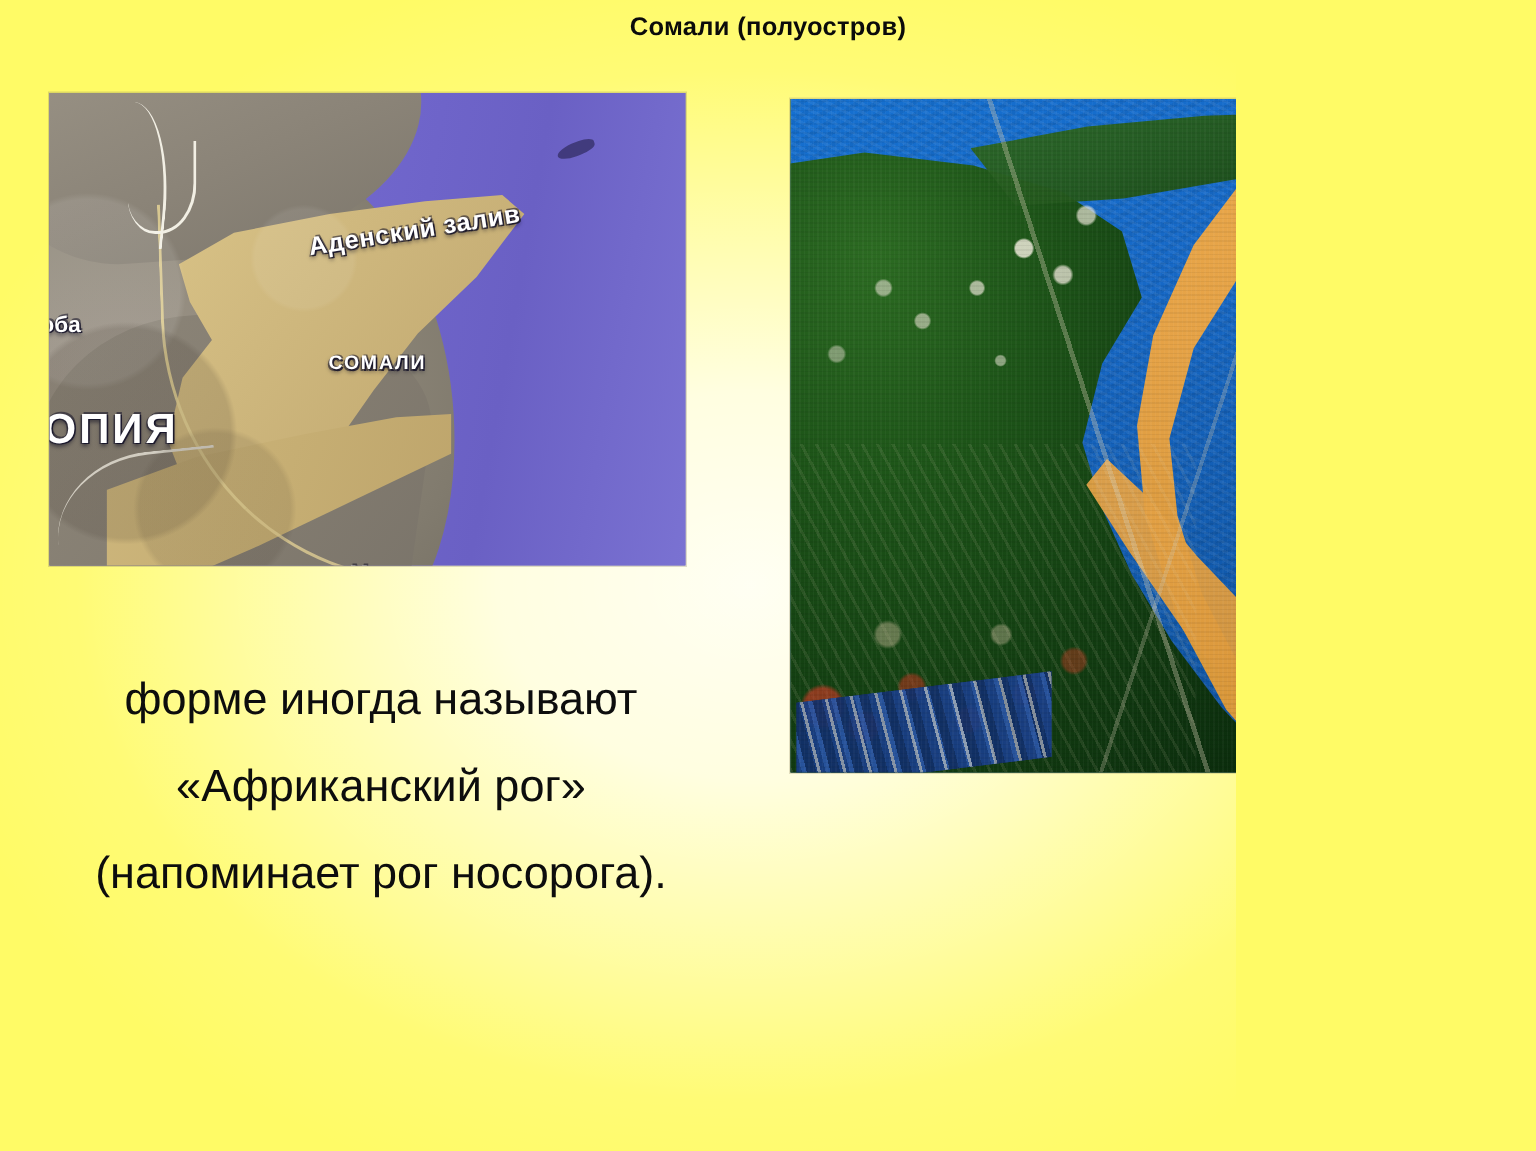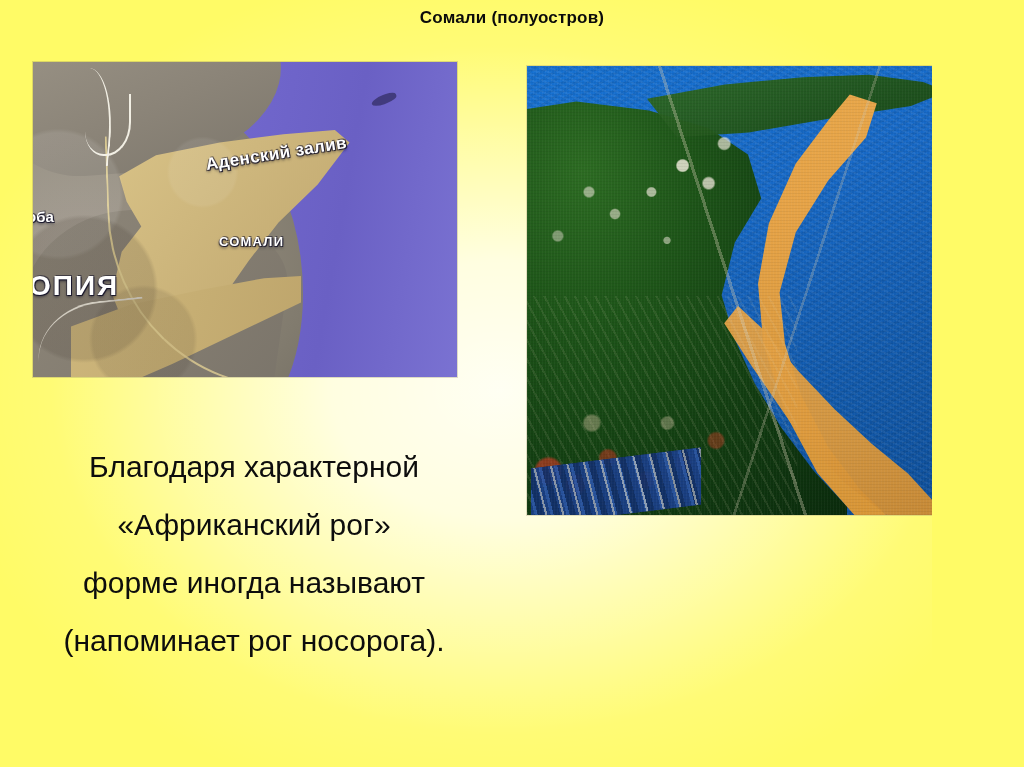--- a/index.html
+++ b/index.html
@@ -9,21 +9,21 @@
   body {
     width: 1024px;
     height: 767px;
     overflow: hidden;
     font-family: "Liberation Sans", sans-serif;
     background: #FFFB66;
   }
 
   #slide {
     position: relative;
-    width: 932px;
+    width: 824px;
     height: 767px;
     overflow: hidden;
     background-color: #FFFB66;
     background-image:
       radial-gradient(ellipse 560px 430px at 500px 390px,
         rgba(255,255,255,0.92) 0%,
         rgba(255,255,255,0.80) 30%,
         rgba(255,255,255,0.42) 58%,
         rgba(255,255,255,0.10) 80%,
         rgba(255,255,255,0.00) 100%);
@@ -380,19 +380,18 @@
     <div class="ph-beach2"></div>
     <div class="ph-buildings"></div>
     <div class="ph-city"></div>
     <div class="ph-roads"></div>
     <div class="ph-marina"></div>
     <div class="ph-marina-docks"></div>
     <div class="ph-grain"></div>
   </div>
 
   <div id="body-text">
-    <p>Благодаря характерной</p>
+    <p>форме иногда называют</p>
     <p>«Африканский рог»</p>
-    <p>форме иногда называют</p>
     <p>(напоминает рог носорога).</p>
   </div>
 
 </div>
 
 </body></html>

